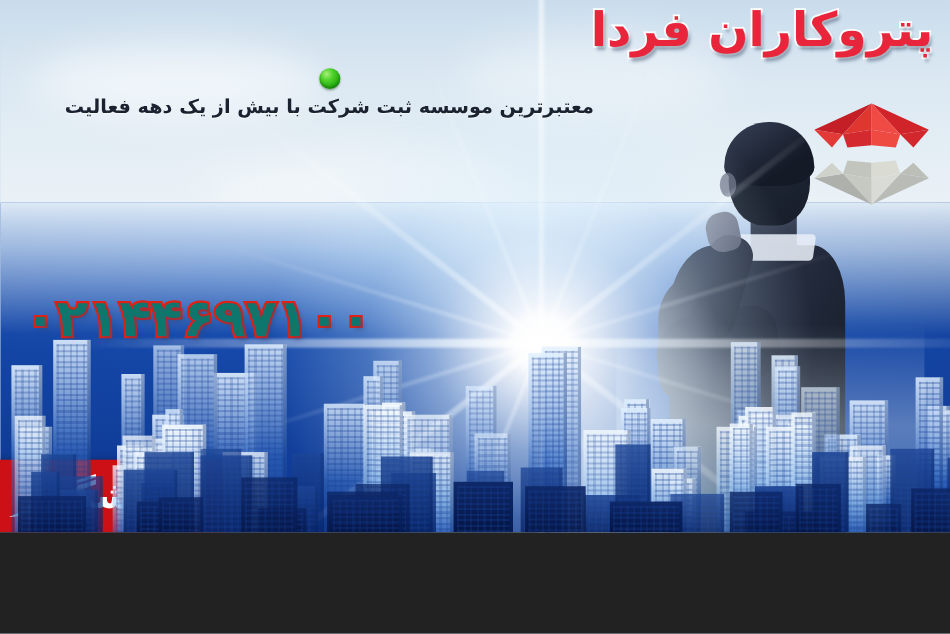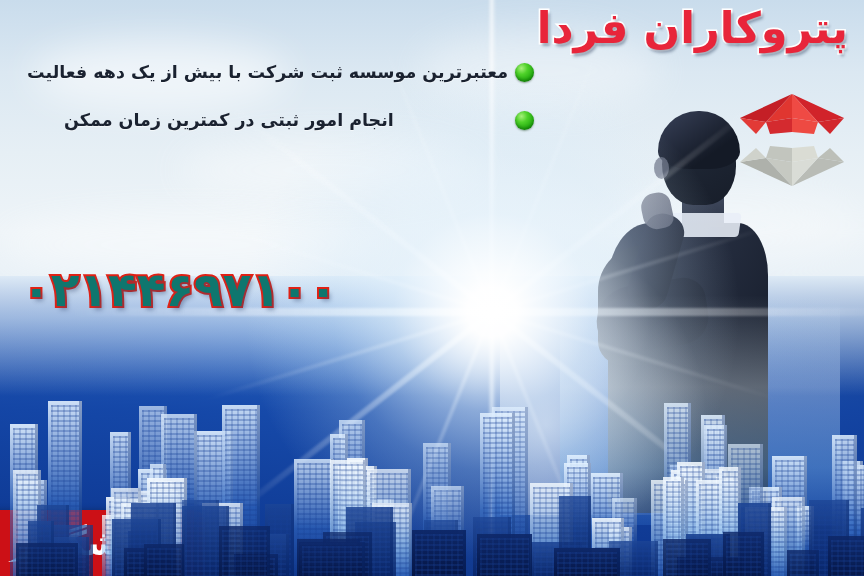--- a/index.html
+++ b/index.html
@@ -4,21 +4,21 @@
 <title>Petrokaran Farda Banner</title>
 <style>
   html, body {
     margin: 0;
     padding: 0;
     background: #222;
   }
   #banner {
     position: relative;
     width: 864px;
-    height: 576px;
+    height: 484px;
     overflow: hidden;
     font-family: "DejaVu Sans", "Liberation Sans", sans-serif;
     background: #cfe0ee;
     user-select: none;
   }
 
   
   .sky {
     position: absolute;
     left: 0; top: 0;
@@ -239,24 +239,25 @@
   
   .bullets {
     position: absolute;
     right: 330px; top: 62px;
     width: 470px;
     direction: rtl;
   }
   .bullet-row {
     display: flex;
     align-items: center;
-    justify-content: space-between;
+    justify-content: flex-end;
     gap: 7px;
     margin-bottom: 28px;
     white-space: nowrap;
+    flex-direction: column;
   }
   .bullet-row.r2 { margin-right: 14px; }
   .bullet-row.r3 { margin-right: 0px; }
   .dot {
     flex: 0 0 auto;
     width: 19px; height: 19px;
     border-radius: 50%;
     background:
       radial-gradient(circle at 34% 28%, #a6f07a 0%, #4fd22a 32%, #1fa80d 72%, #13770a 100%);
     box-shadow: 0 1px 2px rgba(20,60,20,.45), inset 0 -2px 3px rgba(0,60,0,.35);
@@ -481,24 +482,20 @@
     <div class="flare-glow"></div>
   </div>
 
   <div class="title">پتروکاران فردا</div>
 
   <div class="bullets">
     <div class="bullet-row r1">
       <span class="dot"></span>
       <span class="bullet-text">معتبرترین موسسه ثبت شرکت با بیش از یک دهه فعالیت</span>
     </div>
-    <div class="bullet-row r3">
-      <span class="dot"></span>
-      <span class="bullet-text">انجام امور ثبتی در کمترین زمان ممکن</span>
-    </div>
   </div>
 
   <div class="phone">۰۲۱۴۴۶۹۷۱۰۰</div>
 
   <div class="pkf">
     <svg width="132" height="106" viewBox="0 0 132 106">
       <g>
         <polygon points="66,6 118,30 92,34" fill="#d1232a"></polygon>
         <polygon points="66,6 92,34 66,30" fill="#ef4a44"></polygon>
         <polygon points="66,6 66,30 40,34" fill="#e03630"></polygon>

